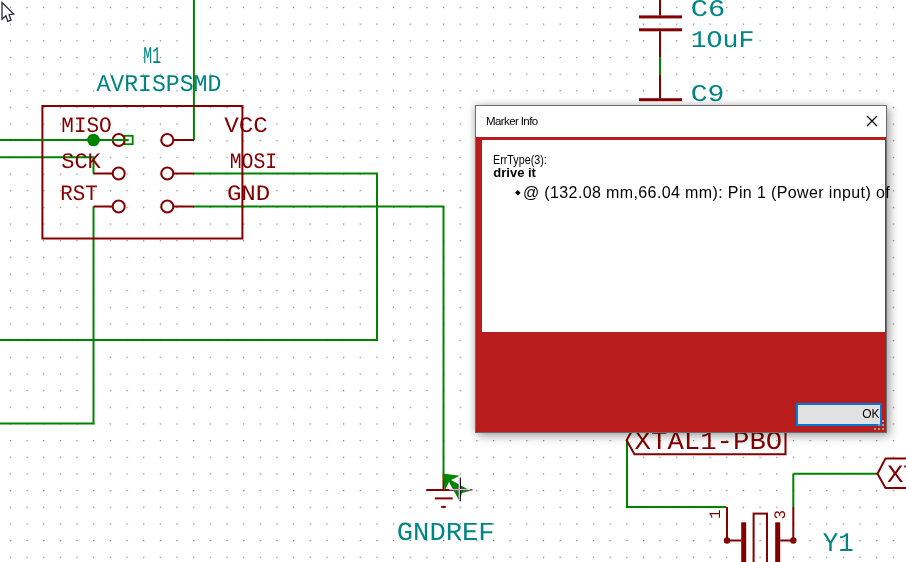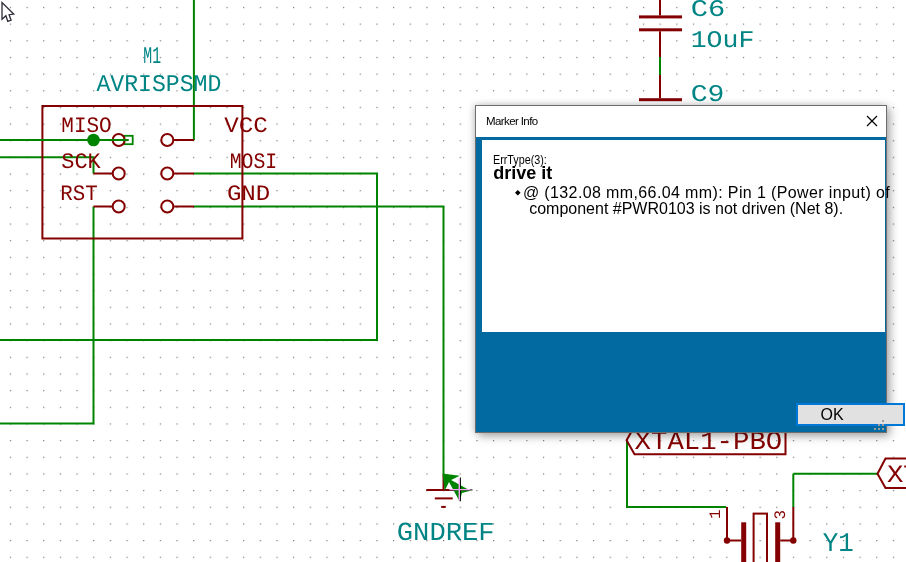--- a/index.html
+++ b/index.html
@@ -1,23 +1,23 @@
 <!DOCTYPE html>
 <html><head>
 <meta charset="utf-8">
 <style>
   html,body{margin:0;padding:0;width:906px;height:562px;overflow:hidden;background:#fff;}
   #stage{position:absolute;left:0;top:0;width:906px;height:562px;}
   svg text{font-family:"Liberation Mono",monospace;text-rendering:geometricPrecision;}
-  #dlg{position:absolute;left:475px;top:105px;width:410px;height:326px;background:#0369a1;border:1px solid #6e6e6e;box-shadow:3px 3px 9px rgba(0,0,0,0.35), -2px -1px 6px rgba(0,0,0,0.12);font-family:"Liberation Sans",sans-serif;}
+  #dlg{position:absolute;left:475px;top:105px;width:410px;height:326px;background:#b91c1c;border:1px solid #6e6e6e;box-shadow:3px 3px 9px rgba(0,0,0,0.35), -2px -1px 6px rgba(0,0,0,0.12);font-family:"Liberation Sans",sans-serif;}
   #dlg .title{position:absolute;left:0;top:0;width:100%;height:31px;background:#fff;font-size:11.5px;letter-spacing:-0.6px;color:#000;}
   #dlg .title span{position:absolute;left:10px;top:9px;}
   #panel{position:absolute;left:6px;top:34px;width:403px;height:192px;background:#fff;}
   .tl{position:absolute;font-size:16px;color:#000;white-space:nowrap;line-height:14px;}
-  #okbtn{position:absolute;left:319.5px;top:296.5px;width:82px;height:19px;background:#e1e1e1;border:2px solid #0078d7;font-size:16px;text-align:left;line-height:19px;color:#000;padding-left:23px;}
+  #okbtn{position:absolute;left:319.5px;top:296.5px;width:82px;height:19px;background:#e1e1e1;border:2px solid #0078d7;font-size:12px;text-align:right;line-height:19px;color:#000;}
 </style>
 </head>
 <body>
 <div id="stage">
 <svg width="906" height="562" viewBox="0 0 906 562">
   <defs>
     <pattern id="grid" width="16.66" height="16.66" patternUnits="userSpaceOnUse" x="9.85" y="6.9">
       <rect x="0" y="0" width="1.2" height="1.2" fill="#787878"></rect>
     </pattern>
   </defs>
@@ -117,23 +117,22 @@
 
 <div id="dlg">
   <div class="title">
         <span>Marker Info</span>
       </div>
   <svg width="12" height="12" style="position:absolute;left:390px;top:9px;">
     <path d="M1,1 L11,11 M11,1 L1,11" stroke="#000" stroke-width="1.2"></path>
   </svg>
   <div id="panel">
     <div class="tl" style="left:11.2px;top:13.1px;font-size:12.5px;transform:scaleX(0.86);transform-origin:0 0;">ErrType(3):</div>
-    <div class="tl" style="left:11.3px;top:26.3px;font-size:18px;font-weight:bold;">drive it</div>
+    <div class="tl" style="left:11.3px;top:26.3px;font-size:13px;font-weight:bold;">drive it</div>
     <div class="tl" style="left:40.9px;top:46.4px;letter-spacing:0.38px;">@ (132.08 mm,66.04 mm): Pin 1 (Power input) of</div>
-    <div class="tl" style="left:47.2px;top:62.2px;">component #PWR0103 is not driven (Net 8).</div>
     <svg width="6" height="6" style="position:absolute;left:33.1px;top:49.5px;">
           <polygon points="2.8,0 5.6,2.8 2.8,5.6 0,2.8" fill="#000"></polygon>
         </svg>
   </div>
   <div id="okbtn">OK</div>
   <svg width="14" height="14" style="position:absolute;right:0px;bottom:0px;">
     <g fill="#9c9c9c">
       <rect x="10" y="10" width="2" height="2"></rect>
       <rect x="6" y="10" width="2" height="2"></rect>
       <rect x="2" y="10" width="2" height="2"></rect>

